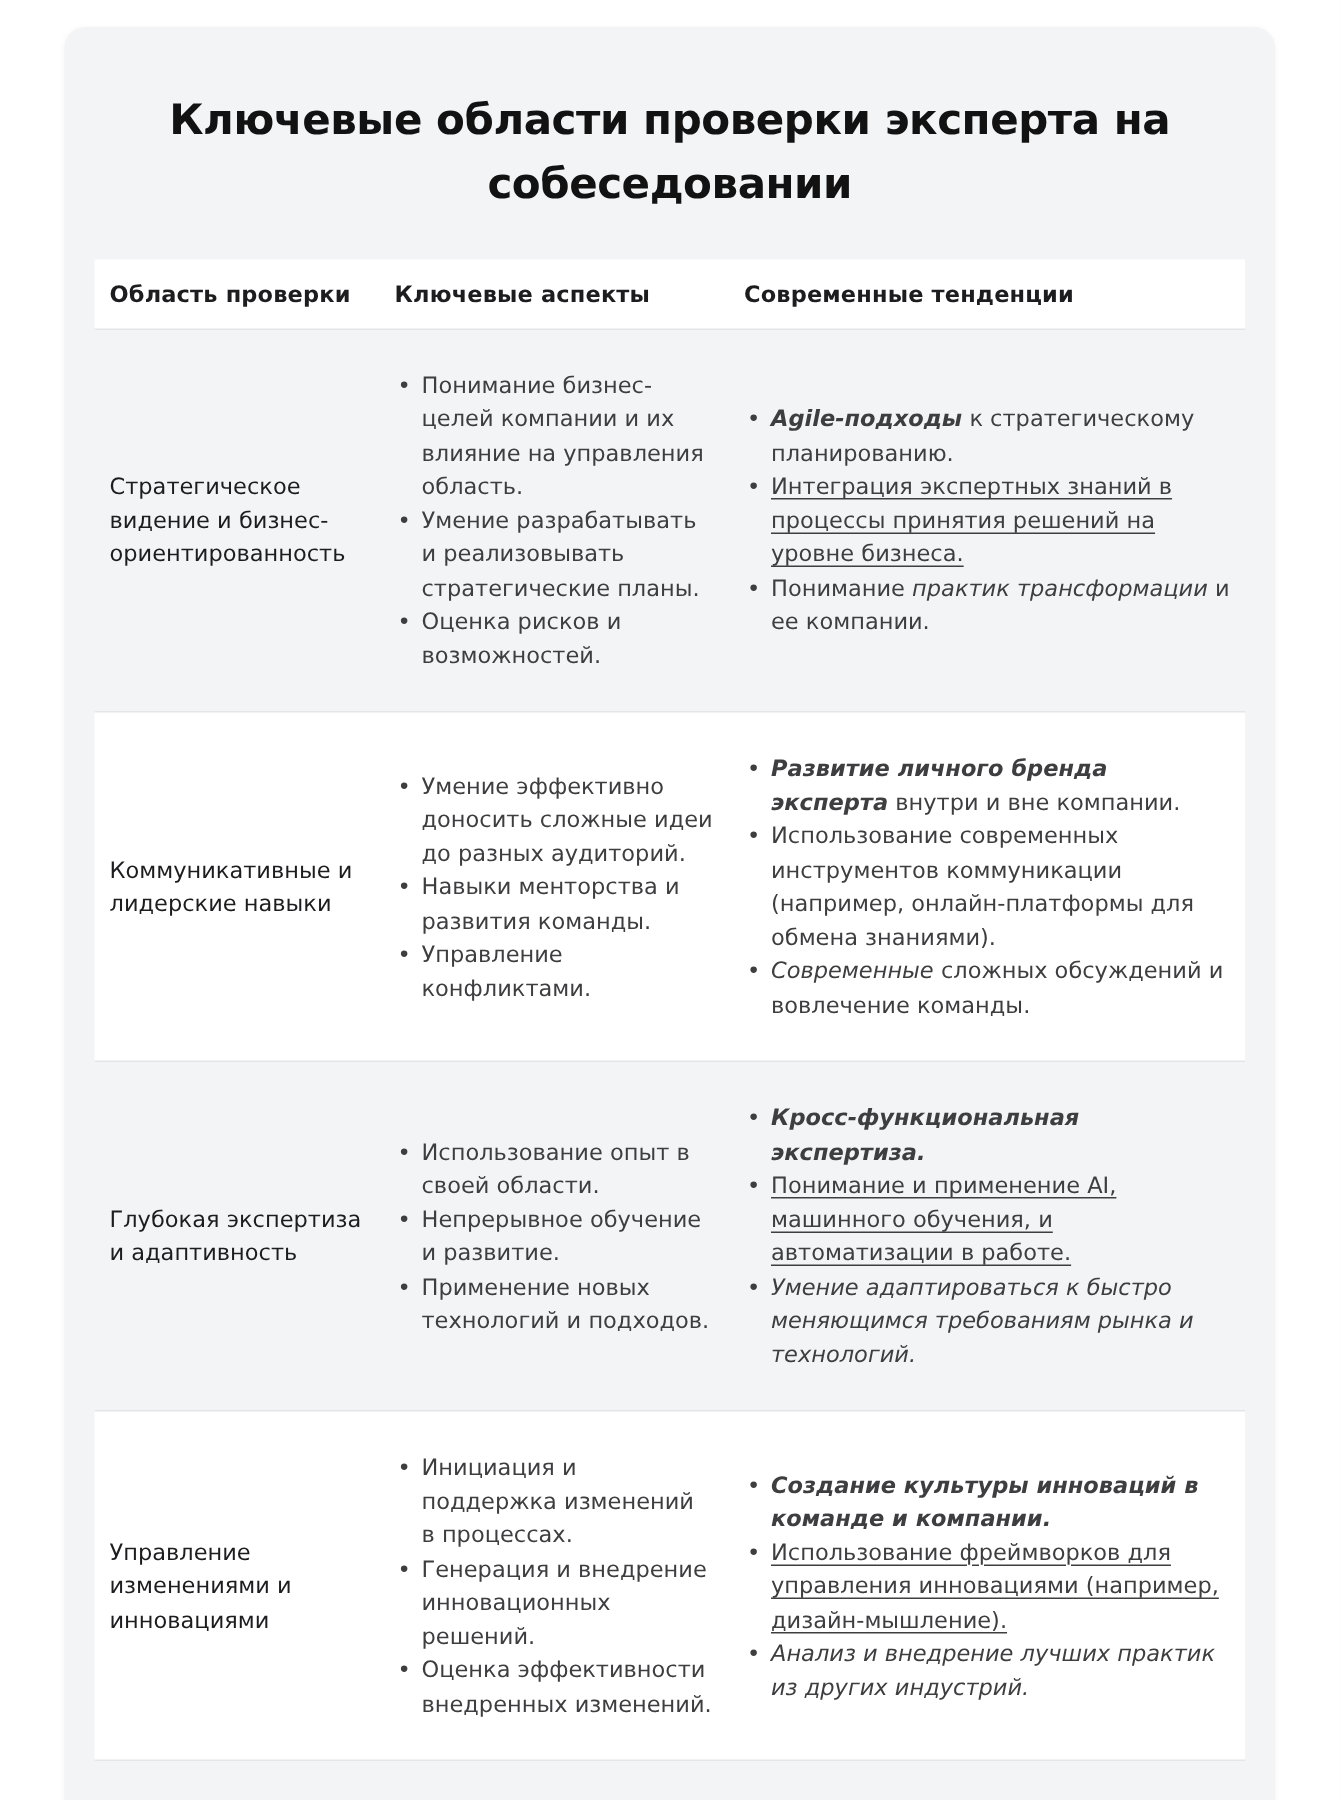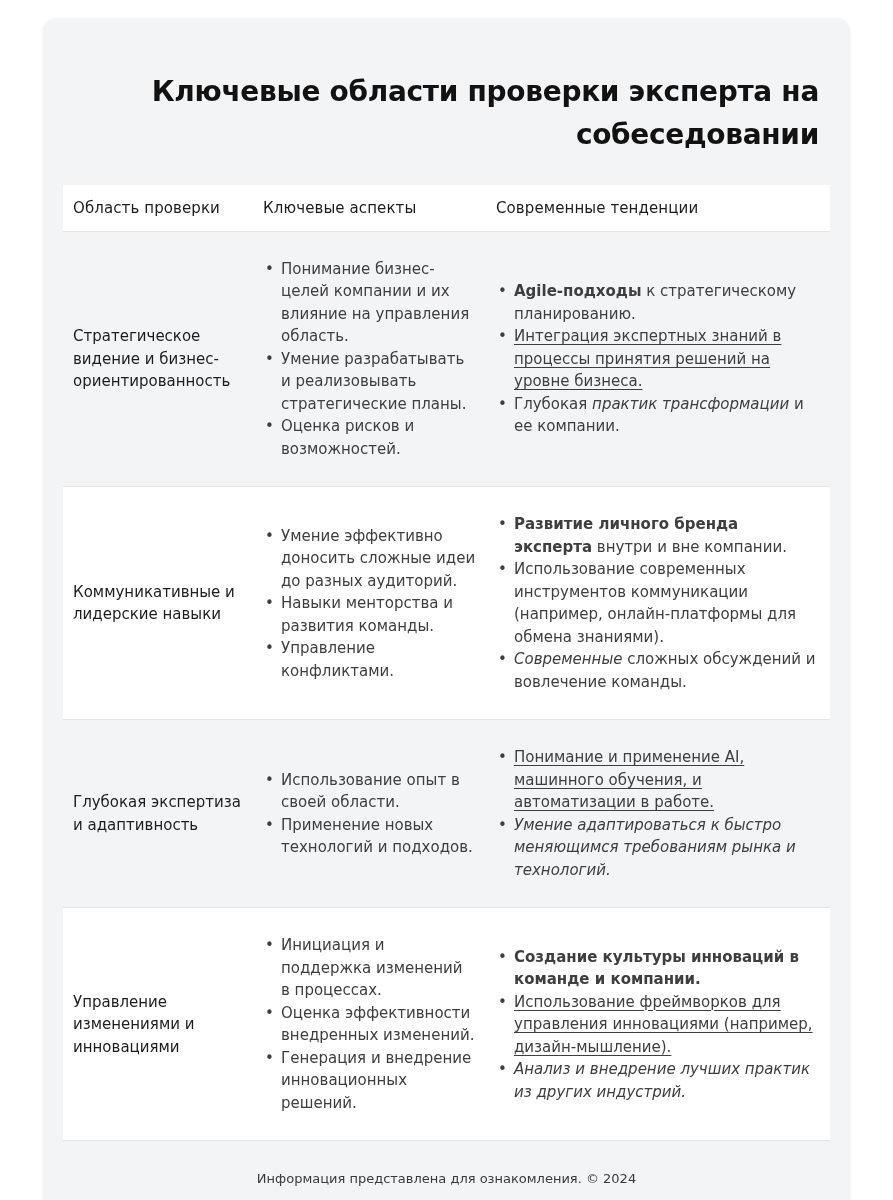--- a/index.html
+++ b/index.html
@@ -13,30 +13,30 @@
   .panel {
     position: absolute; left: 43px; top: 18px; width: 807px; min-height: 1167px;
     background: var(--card-bg, #f3f4f6);
     border-radius: 14px;
     padding: 32px 20px 0;
     box-shadow: 0 1px 4px rgba(0,0,0,0.05);
   }
   .title {
     font-size: 28px; font-weight: 700; line-height: 1.55; letter-spacing: -0.3px;
     color: var(--title-text, #121212);
-    text-align: right; max-width: 745px; margin: 20px auto 28px;
+    text-align: center; max-width: 745px; margin: 8px auto 28px;
   }
   .table { width: 767px; margin: 0 auto; }
   .tr { display: flex; }
   .thead {
     background: var(--row-alt-bg, #ffffff);
     border-bottom: 1px solid var(--divider, #e3e5e8);
   }
   .th {
-    font-weight: 400; font-size: 15px; letter-spacing: 0.1px;
+    font-weight: 700; font-size: 15px; letter-spacing: 0.1px;
     color: var(--heading-text, #1d1d1f);
     padding: 14px 10px;
   }
   .row { background: transparent; }
   .row:nth-child(even) {
     background: var(--row-alt-bg, #ffffff);
     border-top: 1px solid var(--divider, #e3e5e8);
     border-bottom: 1px solid var(--divider, #e3e5e8);
   }
   .td {
@@ -49,21 +49,21 @@
   .col-aspects{ width: 233px; }
   .col-trends { flex: 1; }
   .area-name  { font-weight: 400; color: var(--heading-text, #1d1d1f); line-height: 1.5; }
   ul.bullets { list-style: none; width: 100%; }
   ul.bullets li { position: relative; padding-left: 18px; }
   ul.bullets li::before {
     content: "\2022";
     position: absolute; left: 2px; top: 0;
     color: var(--body-text, #3e3e40);
   }
-  .seg-bold-italic { font-weight: 700; }
+  .seg-bold-italic { font-weight: 700; font-style: italic; }
   .seg-italic      { font-style: italic; }
   .seg-underline   { text-decoration: underline; text-underline-offset: 3px; text-decoration-thickness: 1px; }
   .footer {
     text-align: center;
     font-size: 13px;
     color: var(--footer-text, #3a3a3a);
     padding: 30px 0 34px;
   }
 </style>
 </head>
@@ -88,21 +88,21 @@
       <ul class="bullets">
                 <li>Понимание бизнес-целей компании и их влияние на управления область.</li>
                 <li>Умение разрабатывать и реализовывать стратегические планы.</li>
                 <li>Оценка рисков и возможностей.</li>
               </ul>
     </div>
     <div class="td col-trends">
       <ul class="bullets">
                 <li><span class="seg-bold-italic">Agile-подходы</span><span> к стратегическому планированию.</span></li>
                 <li><span class="seg-underline">Интеграция экспертных знаний в процессы принятия решений на уровне бизнеса.</span></li>
-                <li><span>Глубокая </span><span class="seg-italic">практик трансформации</span><span> и ее компании.</span></li>
+                <li><span>Понимание </span><span class="seg-italic">практик трансформации</span><span> и ее компании.</span></li>
               </ul>
     </div>
   </div>
 
   <div class="tr row">
     <div class="td col-area">
       <div class="area-name">Коммуникативные и лидерские навыки</div>
     </div>
     <div class="td col-aspects">
       <ul class="bullets">
@@ -120,40 +120,42 @@
     </div>
   </div>
 
   <div class="tr row">
     <div class="td col-area">
       <div class="area-name">Глубокая экспертиза и адаптивность</div>
     </div>
     <div class="td col-aspects">
       <ul class="bullets">
                 <li>Использование опыт в своей области.</li>
+                <li>Непрерывное обучение и развитие.</li>
                 <li>Применение новых технологий и подходов.</li>
               </ul>
     </div>
     <div class="td col-trends">
       <ul class="bullets">
+                <li><span class="seg-bold-italic">Кросс-функциональная экспертиза.</span></li>
                 <li><span class="seg-underline">Понимание и применение AI, машинного обучения, и автоматизации в работе.</span></li>
                 <li><span class="seg-italic">Умение адаптироваться к быстро меняющимся требованиям рынка и технологий.</span></li>
               </ul>
     </div>
   </div>
 
   <div class="tr row">
     <div class="td col-area">
       <div class="area-name">Управление изменениями и инновациями</div>
     </div>
     <div class="td col-aspects">
       <ul class="bullets">
                 <li>Инициация и поддержка изменений в процессах.</li>
+                <li>Генерация и внедрение инновационных решений.</li>
                 <li>Оценка эффективности внедренных изменений.</li>
-                <li>Генерация и внедрение инновационных решений.</li>
               </ul>
     </div>
     <div class="td col-trends">
       <ul class="bullets">
                 <li><span class="seg-bold-italic">Создание культуры инноваций в команде и компании.</span></li>
                 <li><span class="seg-underline">Использование фреймворков для управления инновациями (например, дизайн-мышление).</span></li>
                 <li><span class="seg-italic">Анализ и внедрение лучших практик из других индустрий.</span></li>
               </ul>
     </div>
   </div>

